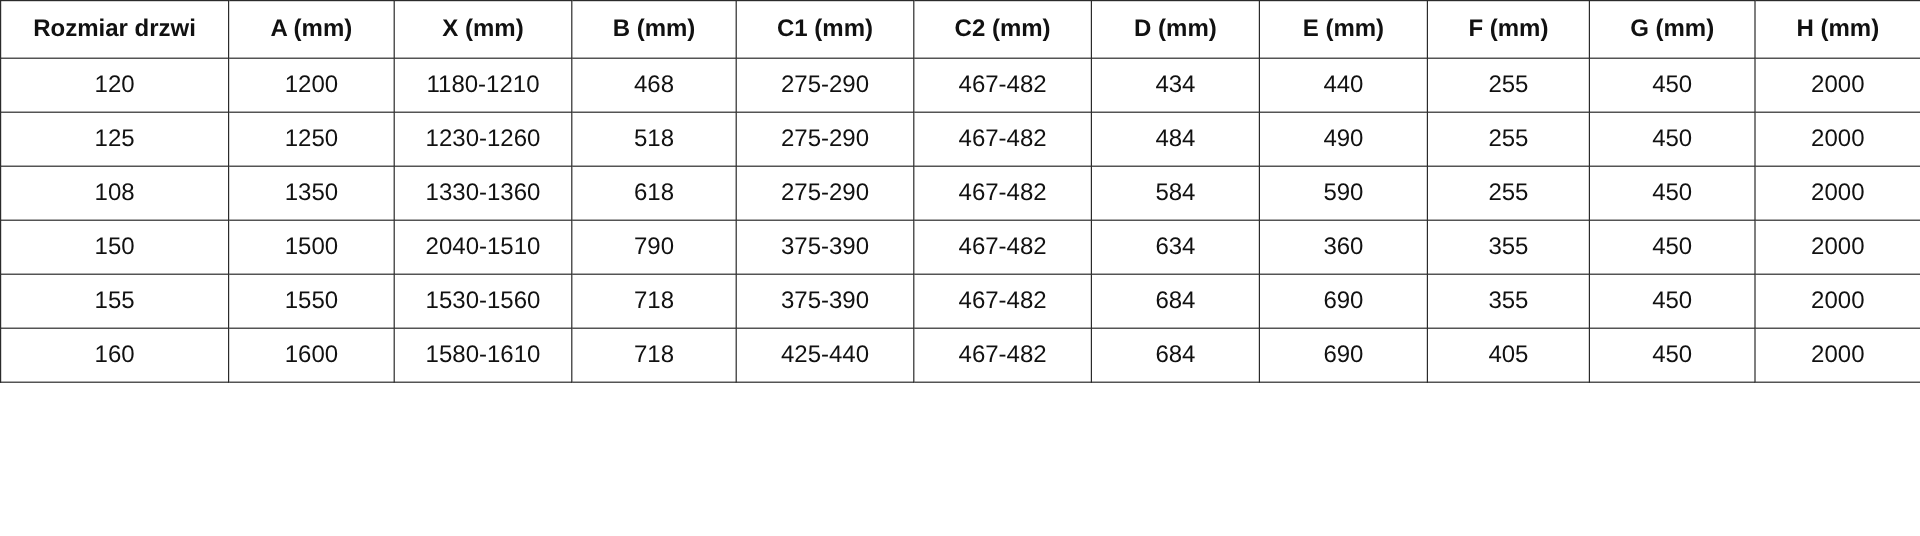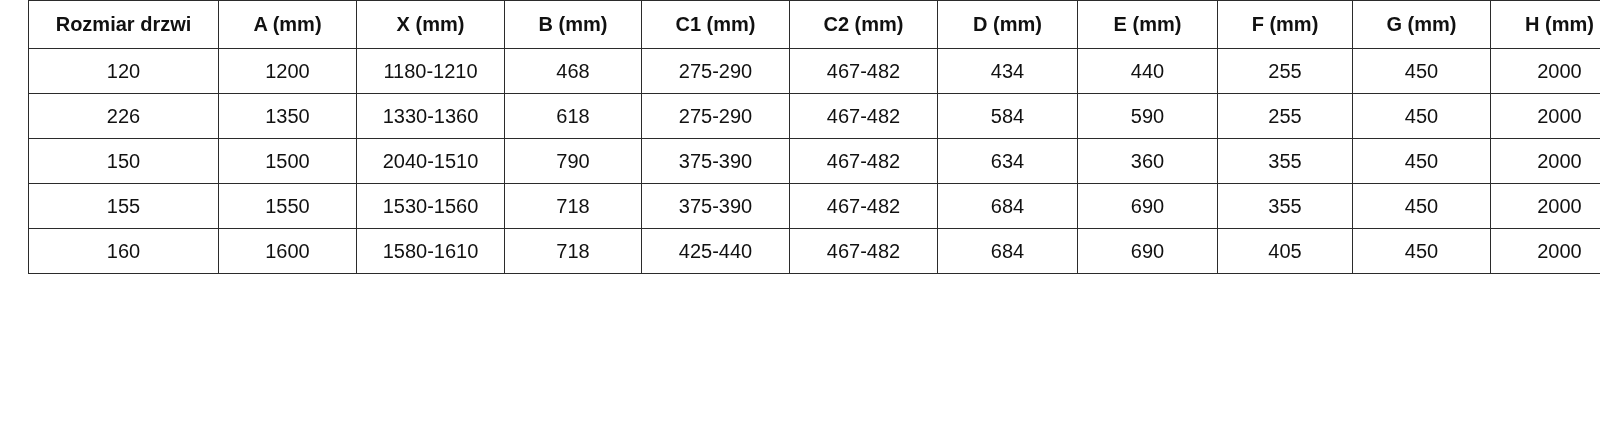--- a/index.html
+++ b/index.html
@@ -11,21 +11,20 @@
     width: 1600px;
     height: 447px;
     font-family: "Liberation Sans", sans-serif;
     color: #111111;
     overflow: hidden;
   }
   .table-wrap {
     width: 1572px;
     height: 447px;
     box-sizing: border-box;
-    padding-left: 28px;
   }
   table.spec-table {
     border-collapse: collapse;
     width: 1600px;
     table-layout: fixed;
   }
   table.spec-table th,
   table.spec-table td {
     border: 1px solid #2b2b2b;
     text-align: center;
@@ -97,21 +96,34 @@
         <td>468</td>
         <td>275-290</td>
         <td>467-482</td>
         <td>434</td>
         <td>440</td>
         <td>255</td>
         <td>450</td>
         <td>2000</td>
       </tr>
       <tr>
-        <td>226</td>
+        <td>125</td>
+        <td>1250</td>
+        <td>1230-1260</td>
+        <td>518</td>
+        <td>275-290</td>
+        <td>467-482</td>
+        <td>484</td>
+        <td>490</td>
+        <td>255</td>
+        <td>450</td>
+        <td>2000</td>
+      </tr>
+      <tr>
+        <td>108</td>
         <td>1350</td>
         <td>1330-1360</td>
         <td>618</td>
         <td>275-290</td>
         <td>467-482</td>
         <td>584</td>
         <td>590</td>
         <td>255</td>
         <td>450</td>
         <td>2000</td>

